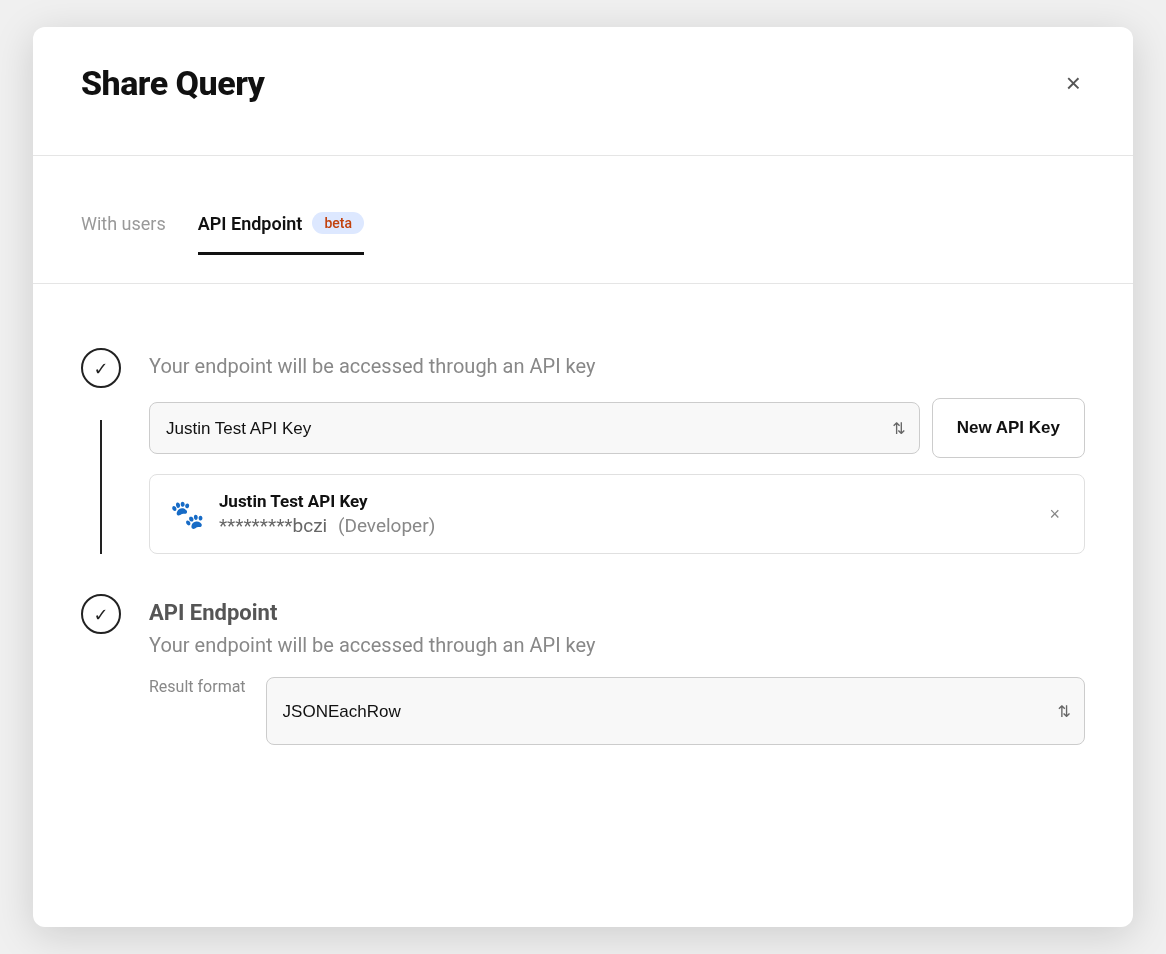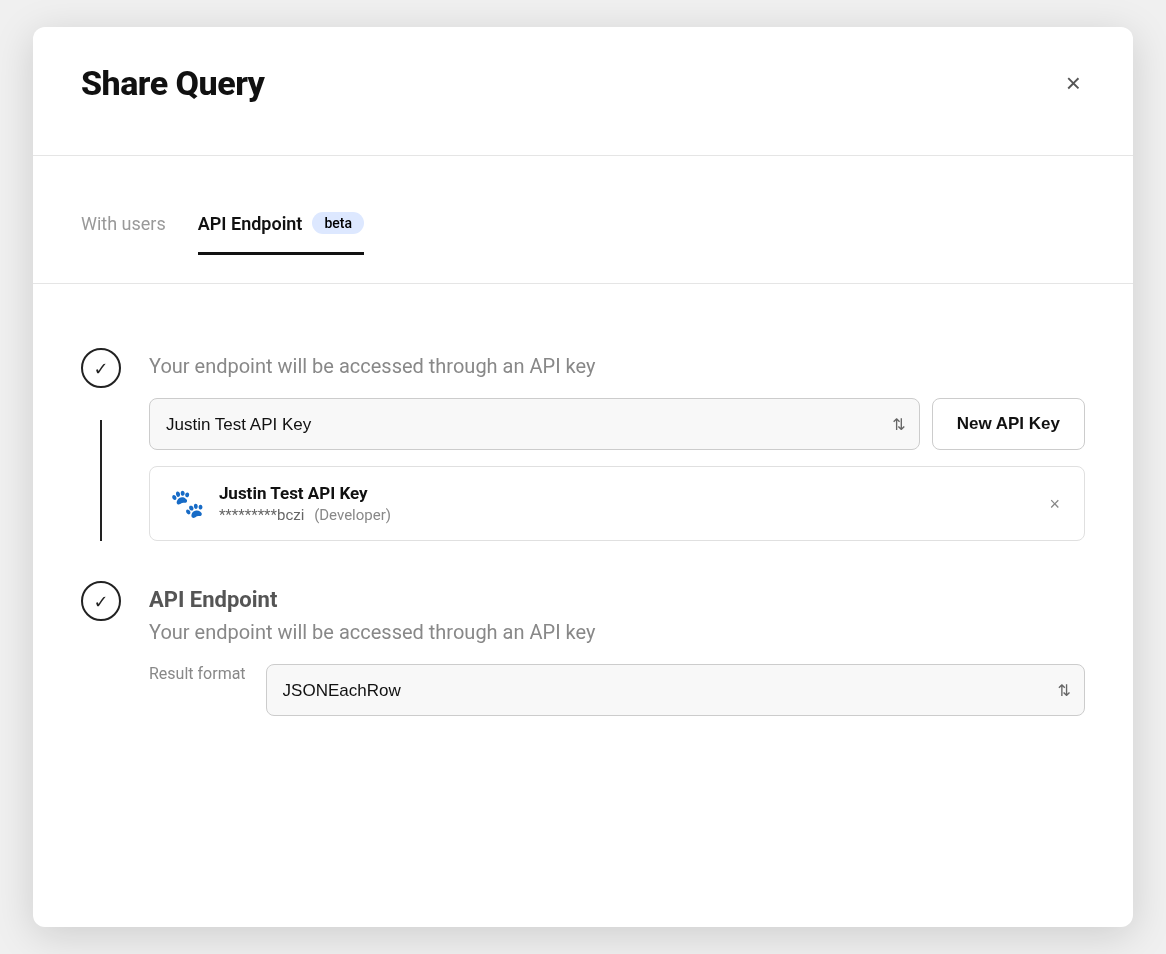--- a/index.html
+++ b/index.html
@@ -80,21 +80,21 @@
     }
 
     .tab.active {
       color: #111;
       font-weight: 600;
       border-bottom: 3px solid #111;
     }
 
     .tab-badge {
       background: #dde8ff;
-      color: #000000;
+      color: #c2410c;
       border-radius: 20px;
       padding: 3px 12px;
       font-size: 14px;
       font-weight: 500;
     }
 
     .tab-divider {
       height: 1px;
       background: #e5e5e5;
     }
@@ -187,21 +187,21 @@
       position: absolute;
       right: 14px;
       top: 50%;
       transform: translateY(-50%);
       pointer-events: none;
       color: #666;
       font-size: 16px;
     }
 
     .new-api-key-button {
-      height: 52px;
+      height: 60px;
       padding: 0 24px;
       border: 1.5px solid #ccc;
       border-radius: 8px;
       background: #fff;
       font-size: 17px;
       font-weight: 600;
       color: #111;
       cursor: pointer;
       white-space: nowrap;
     }
@@ -226,21 +226,21 @@
     }
 
     .api-key-name {
       font-size: 17px;
       font-weight: 700;
       color: #111;
       margin-bottom: 3px;
     }
 
     .api-key-meta {
-      font-size: 15px;
+      font-size: 19px;
       color: #666;
     }
 
     .api-key-role {
       color: #888;
       margin-left: 6px;
     }
 
     .api-key-remove {
       background: none;
@@ -264,21 +264,21 @@
       white-space: nowrap;
     }
 
     .result-format-select-wrapper {
       flex: 1;
       position: relative;
     }
 
     .result-format-select-wrapper select {
       width: 100%;
-      height: 52px;
+      height: 68px;
       border: 1.5px solid #ccc;
       border-radius: 8px;
       background: #f8f8f8;
       padding: 0 44px 0 16px;
       font-size: 17px;
       color: #111;
       appearance: none;
       -webkit-appearance: none;
       cursor: pointer;
     }

